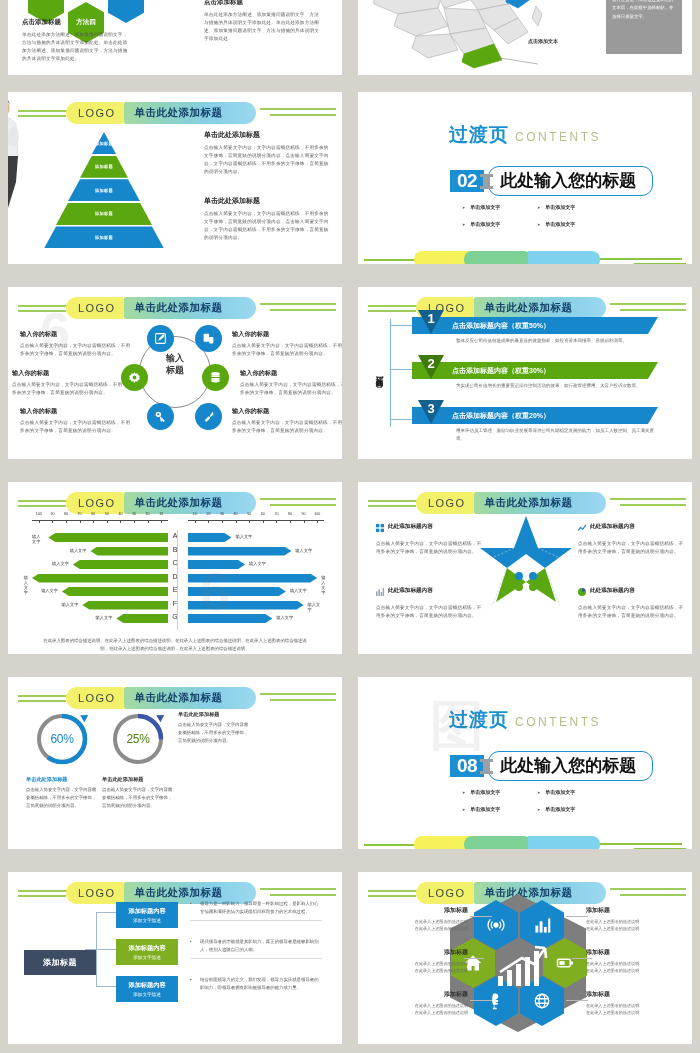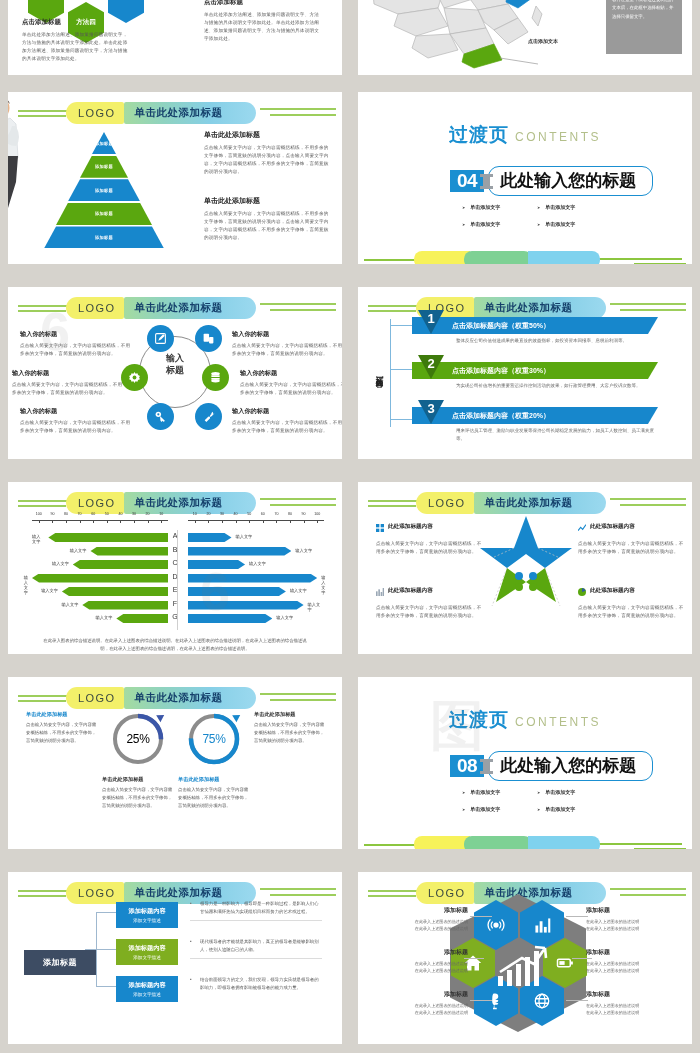--- a/index.html
+++ b/index.html
@@ -300,21 +300,21 @@
       <div class="h3" style="margin-bottom:4px;">单击此处添加标题</div>
       <div class="body-txt">点击输入简要文字内容，文字内容需概括精练，不用多余的文字修饰，言简意赅的说明分项内容，点击输入简要文字内容，文字内容需概括精练，不用多余的文字修饰，言简意赅的说明分项内容。</div>
     </div>
   </div>
 
   <div class="slide right r1">
     <div class="tp-title">
       <span class="cn">过渡页</span><span class="en">CONTENTS</span>
     </div>
     <div class="tp-badge">
-      <div class="tp-num">04</div>
+      <div class="tp-num">02</div>
       <div class="tp-clip"></div>
       <div class="tp-box">此处输入您的标题</div>
     </div>
     <div class="tp-bul">
       <span>单击添加文字</span>
       <span>单击添加文字</span>
       <span>单击添加文字</span>
       <span>单击添加文字</span>
     </div>
     <div class="tp-foot">
@@ -677,45 +677,41 @@
         <div class="pill-logo">
             <span class="logo-txt">LOGO</span>
           </div>
         <div class="pill-title">
             <span class="title-txt">单击此处添加标题</span>
           </div>
       </div>
     </div>
     <div class="donuts" id="donuts">
         <div class="donut-col">
+          <div class="donut">
+            <svg width="56" height="56" viewBox="0 0 56 56">
+         <circle cx="28" cy="28" r="23" fill="none" stroke="#8c8c8c" stroke-width="4"></circle>
+         <circle cx="28" cy="28" r="23" fill="none" stroke="#1787cc" stroke-width="4.6" stroke-dasharray="86.70795723907828 57.80530482605219" stroke-linecap="butt" transform="rotate(-90 28 28)"></circle>
+         <polygon points="47,5 55,5 51,12" fill="#1787cc" transform="rotate(-2 28 28)"></polygon>
+       </svg>
+       <div class="pct" style="color:#1787cc">60%</div>
+          </div>
           <h4 style="color: rgb(23, 135, 204);">单击此处添加标题</h4>
           <p>点击输入简要文字内容，文字内容需要概括精练，不用多余的文字修饰，言简意赅的说明分项内容。</p>
         </div>
         <div class="donut-col">
           <div class="donut">
             <svg width="56" height="56" viewBox="0 0 56 56">
          <circle cx="28" cy="28" r="23" fill="none" stroke="#8c8c8c" stroke-width="4"></circle>
          <circle cx="28" cy="28" r="23" fill="none" stroke="#3b56a8" stroke-width="4.6" stroke-dasharray="36.12831551628262 108.38494654884786" stroke-linecap="butt" transform="rotate(-90 28 28)"></circle>
          <polygon points="47,5 55,5 51,12" fill="#3b56a8" transform="rotate(-2 28 28)"></polygon>
        </svg>
-       <div class="pct" style="color:#000000">25%</div>
+       <div class="pct" style="color:#4d7c0f">25%</div>
           </div>
           <h4 style="color: rgb(51, 51, 51);">单击此处添加标题</h4>
-          <p>点击输入简要文字内容，文字内容需要概括精练，不用多余的文字修饰，言简意赅的说明分项内容。</p>
-        </div>
-        <div class="donut-col">
-          <div class="donut">
-            <svg width="56" height="56" viewBox="0 0 56 56">
-         <circle cx="28" cy="28" r="23" fill="none" stroke="#8c8c8c" stroke-width="4"></circle>
-         <circle cx="28" cy="28" r="23" fill="none" stroke="#1787cc" stroke-width="4.6" stroke-dasharray="108.38494654884785 36.128315516282626" stroke-linecap="butt" transform="rotate(-90 28 28)"></circle>
-         <polygon points="47,5 55,5 51,12" fill="#1787cc" transform="rotate(-2 28 28)"></polygon>
-       </svg>
-       <div class="pct" style="color:#1787cc">75%</div>
-          </div>
-          <h4 style="color: rgb(23, 135, 204);">单击此处添加标题</h4>
           <p>点击输入简要文字内容，文字内容需要概括精练，不用多余的文字修饰，言简意赅的说明分项内容。</p>
         </div>
         <div class="donut-col">
           <h4 style="color: rgb(51, 51, 51);">单击此处添加标题</h4>
           <p>点击输入简要文字内容，文字内容需要概括精练，不用多余的文字修饰，言简意赅的说明分项内容。</p>
         </div>
       </div>
   </div>
 
   <div class="slide right r4">

